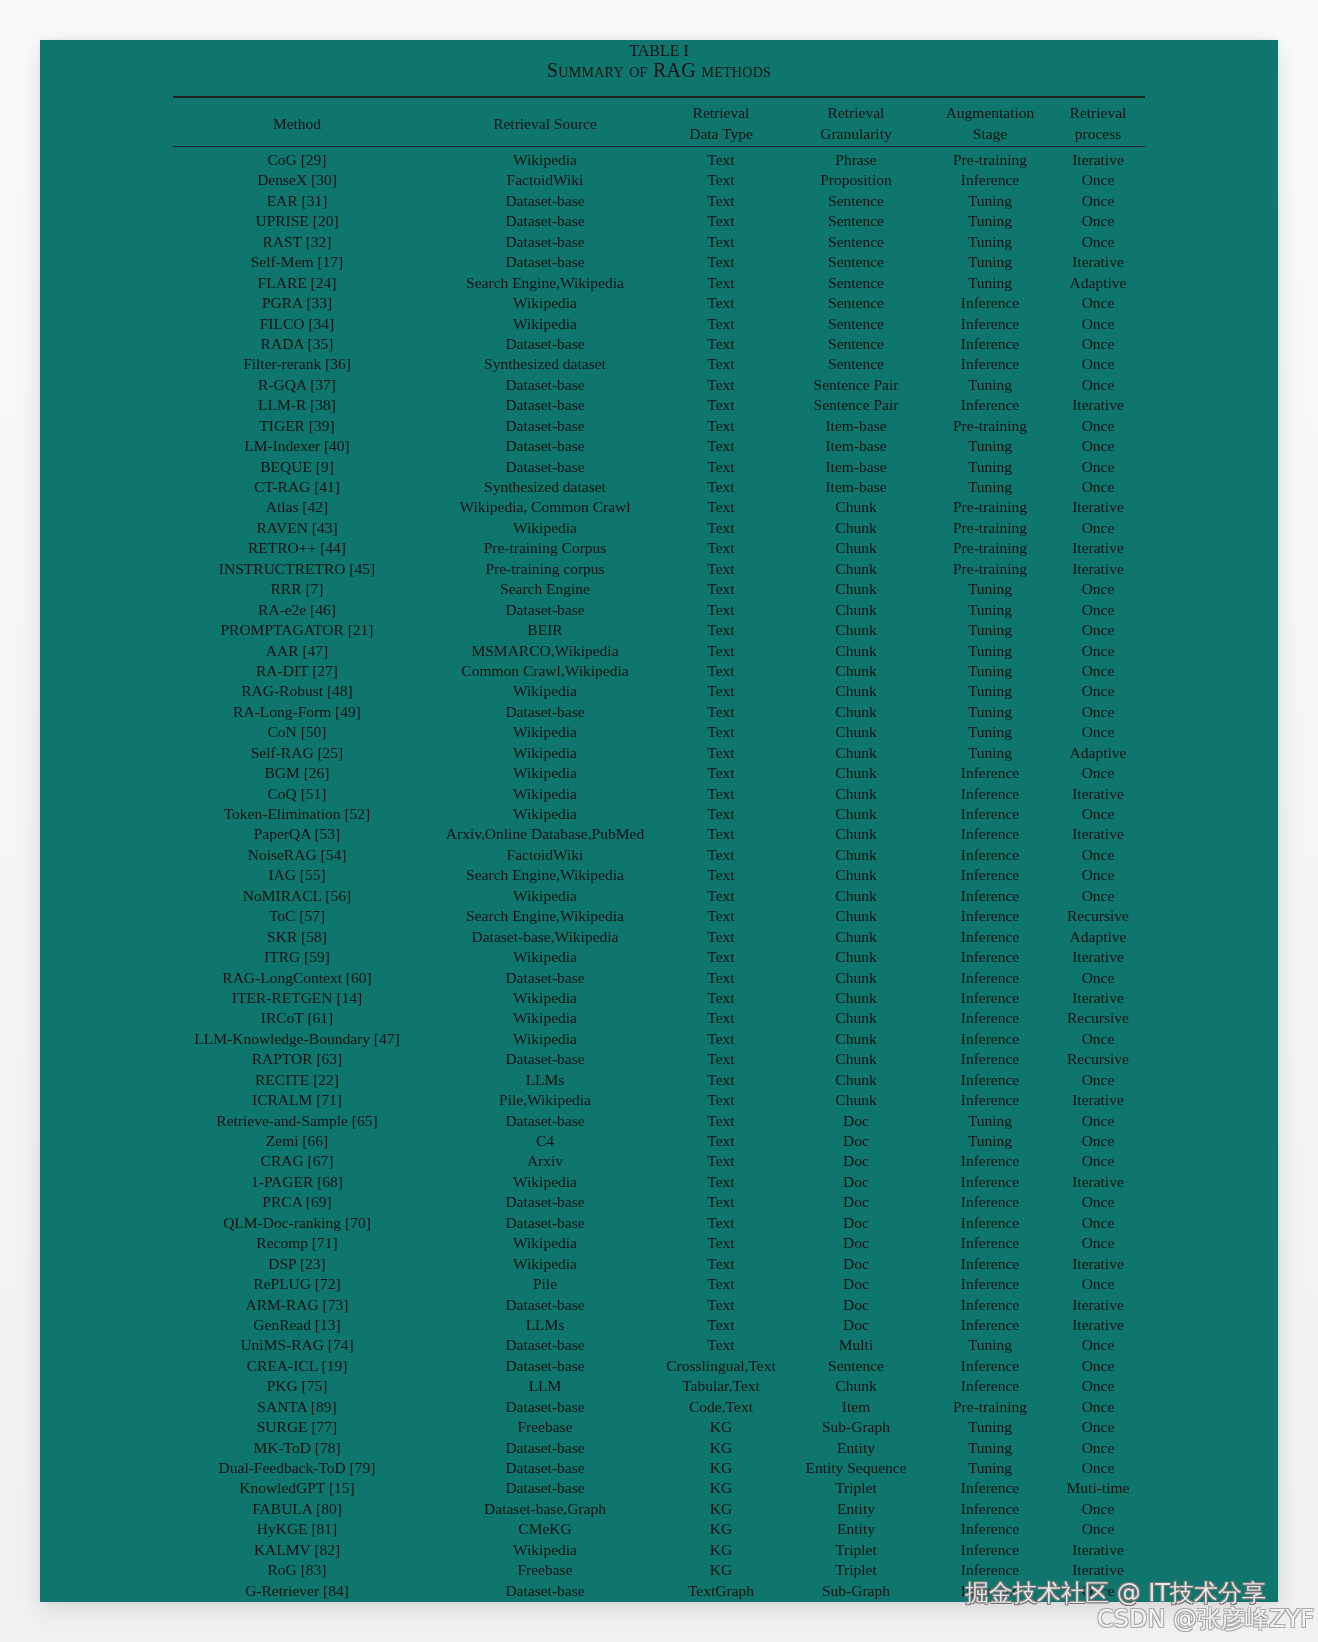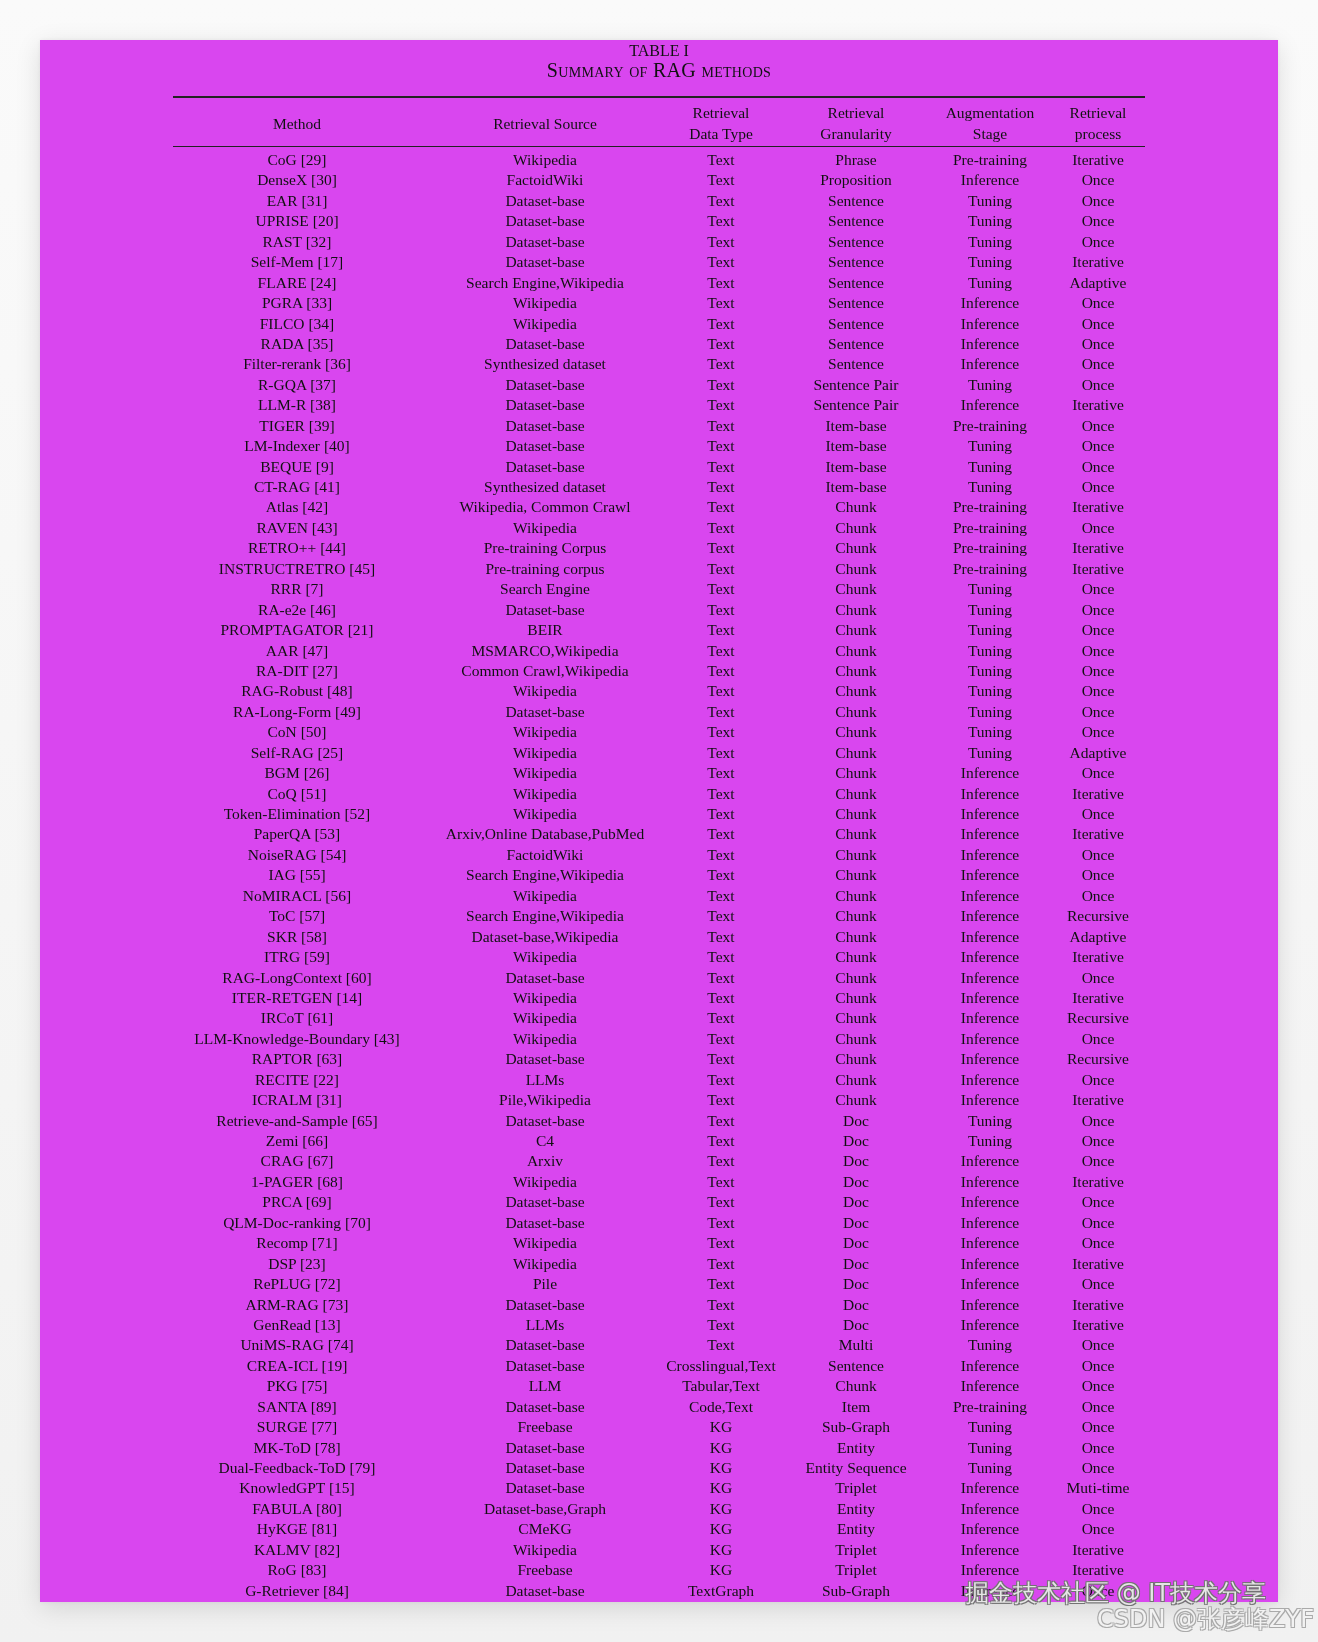--- a/index.html
+++ b/index.html
@@ -8,21 +8,21 @@
     background:#f4f4f4;
     font-family:"Liberation Serif", "DejaVu Serif", serif;
     color:#111;
   }
   .backdrop {
     position:absolute; left:0; top:0; width:1318px; height:1642px;
     background:linear-gradient(180deg,#fafafa 0%,#f1f1f1 100%);
   }
   .paper {
     position:absolute; left:40px; top:40px; width:1238px; height:1562px;
-    background:#d946ef;
+    background:#0f766e;
     box-shadow:0 6px 24px rgba(0,0,0,0.12), 0 0 4px rgba(0,0,0,0.05);
   }
   .caption {
     position:absolute; left:0; top:0; width:100%; text-align:center;
   }
   .cap-title { position:absolute; top:0; left:0; width:100%; font-size:16px; line-height:22px; padding-top:0; }
   .cap-sub { position:absolute; top:19px; left:0; width:100%; font-size:20px; line-height:22px; font-variant:small-caps; letter-spacing:0.3px; }
   .tbl {
     position:absolute; left:133px; top:56px; width:972px;
   }
@@ -438,21 +438,21 @@
         </div>
         <div class="row">
           <div class="cell c0">IRCoT [61]</div>
           <div class="cell c1">Wikipedia</div>
           <div class="cell c2">Text</div>
           <div class="cell c3">Chunk</div>
           <div class="cell c4">Inference</div>
           <div class="cell c5">Recursive</div>
         </div>
         <div class="row">
-          <div class="cell c0">LLM-Knowledge-Boundary [43]</div>
+          <div class="cell c0">LLM-Knowledge-Boundary [47]</div>
           <div class="cell c1">Wikipedia</div>
           <div class="cell c2">Text</div>
           <div class="cell c3">Chunk</div>
           <div class="cell c4">Inference</div>
           <div class="cell c5">Once</div>
         </div>
         <div class="row">
           <div class="cell c0">RAPTOR [63]</div>
           <div class="cell c1">Dataset-base</div>
           <div class="cell c2">Text</div>
@@ -462,21 +462,21 @@
         </div>
         <div class="row">
           <div class="cell c0">RECITE [22]</div>
           <div class="cell c1">LLMs</div>
           <div class="cell c2">Text</div>
           <div class="cell c3">Chunk</div>
           <div class="cell c4">Inference</div>
           <div class="cell c5">Once</div>
         </div>
         <div class="row">
-          <div class="cell c0">ICRALM [31]</div>
+          <div class="cell c0">ICRALM [71]</div>
           <div class="cell c1">Pile,Wikipedia</div>
           <div class="cell c2">Text</div>
           <div class="cell c3">Chunk</div>
           <div class="cell c4">Inference</div>
           <div class="cell c5">Iterative</div>
         </div>
         <div class="row">
           <div class="cell c0">Retrieve-and-Sample [65]</div>
           <div class="cell c1">Dataset-base</div>
           <div class="cell c2">Text</div>

